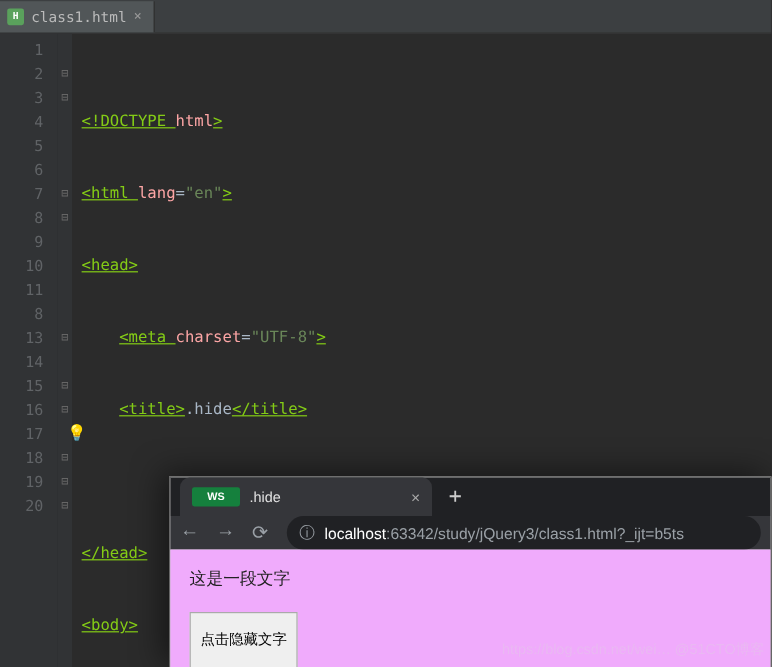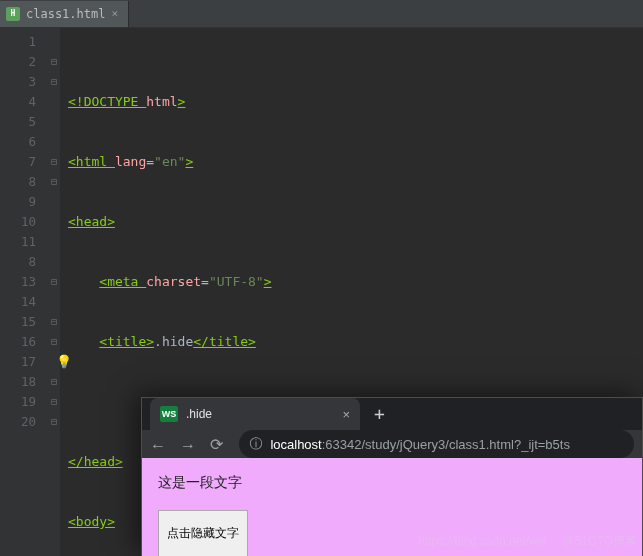--- a/index.html
+++ b/index.html
@@ -117,21 +117,21 @@
   font-size: 12px;
   height: 32px;
   min-width: 210px;
   border-radius: 8px 8px 0 0;
   display: flex;
   align-items: center;
   padding: 0 10px;
   gap: 8px;
 }
 .ws-icon {
-  width: 18px;
+  width: 40px;
   height: 16px;
   background: #15803d;
   color: #fff;
   font-size: 9px;
   font-weight: bold;
   display: flex;
   align-items: center;
   justify-content: center;
   border-radius: 2px;
 }

